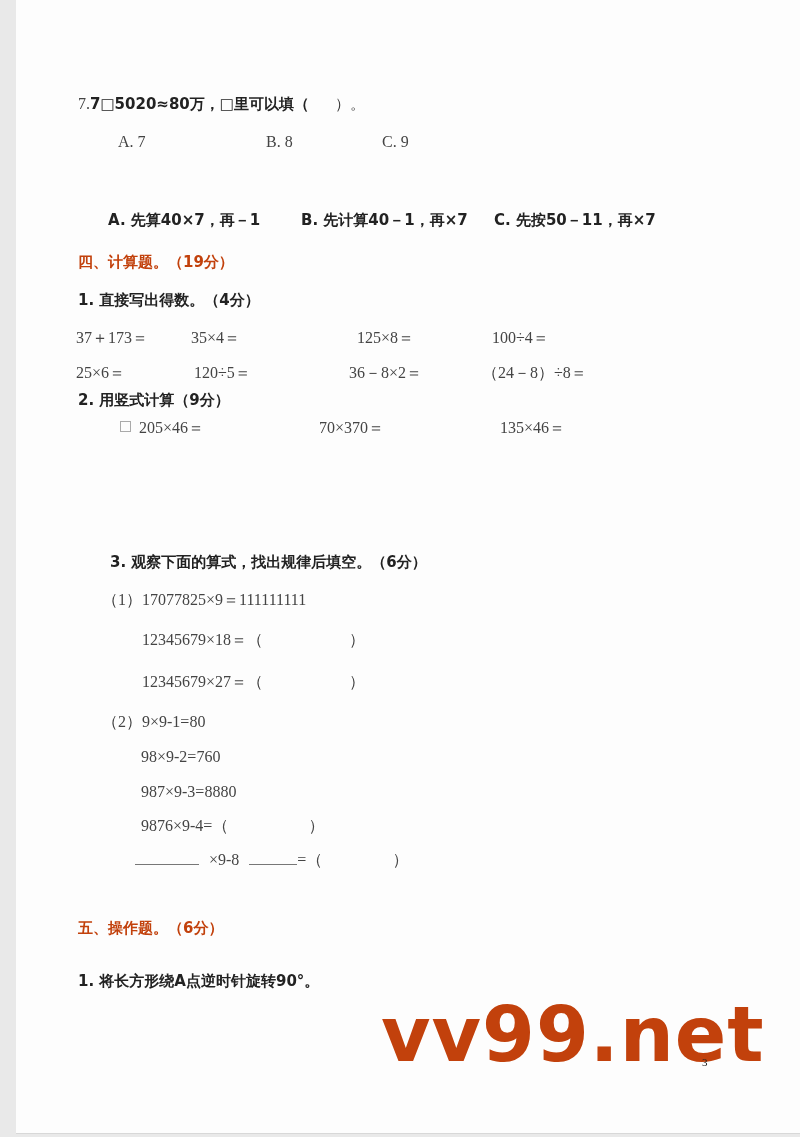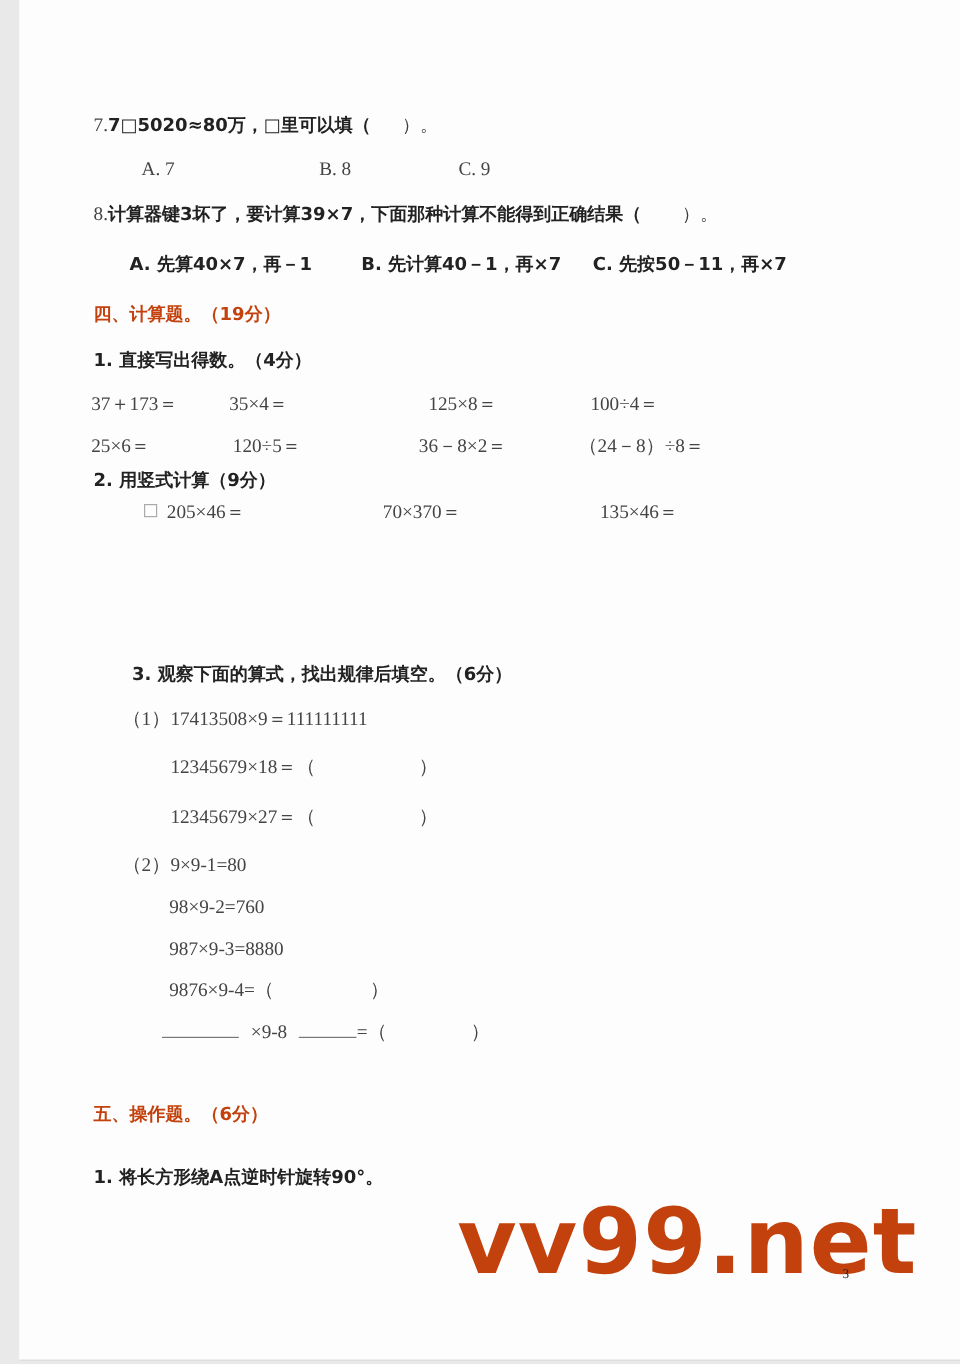--- a/index.html
+++ b/index.html
@@ -29,23 +29,20 @@
 
 <div class="page">
 
   <div class="line" style="left:62px;top:94px;">
     <span class="num">7.</span><span class="b">7□5020≈80万，□里可以填（</span><span class="blank" style="width:26px"></span><span>）。</span>
   </div>
   <div class="line num" style="left:102px;top:132px;">A. 7</div>
   <div class="line num" style="left:250px;top:132px;">B. 8</div>
   <div class="line num" style="left:366px;top:132px;">C. 9</div>
 
-  <div class="line" style="left:62px;top:168px;">
-    <span class="num">8.</span><span class="b">计算器键3坏了，要计算39×7，下面那种计算不能得到正确结果（</span><span class="blank" style="width:34px"></span><span>）。</span>
-  </div>
   <div class="line b" style="left:92px;top:210px;font-weight:bold;">A.  先算40×7，再－1</div>
   <div class="line b" style="left:285px;top:210px;">B. 先计算40－1，再×7</div>
   <div class="line b" style="left:478px;top:210px;">C. 先按50－11，再×7</div>
 
   <div class="line h" style="left:62px;top:252px;">四、计算题。（19分）</div>
   <div class="line b" style="left:62px;top:290px;">1.  直接写出得数。（4分）</div>
 
   <div class="line num" style="left:60px;top:328px;">37＋173＝</div>
   <div class="line num" style="left:175px;top:328px;">35×4＝</div>
   <div class="line num" style="left:341px;top:328px;">125×8＝</div>
@@ -58,21 +55,21 @@
 
   <div class="line b" style="left:62px;top:390px;">2.  用竖式计算（9分）</div>
   <div class="line num" style="left:104px;top:418px;">
     <span class="sq"></span><span>205×46＝</span>
   </div>
   <div class="line num" style="left:303px;top:418px;">70×370＝</div>
   <div class="line num" style="left:484px;top:418px;">135×46＝</div>
 
   <div class="line b" style="left:94px;top:552px;">3. 观察下面的算式，找出规律后填空。（6分）</div>
 
-  <div class="line num" style="left:86px;top:590px;">（1）17413508×9＝111111111</div>
+  <div class="line num" style="left:86px;top:590px;">（1）17077825×9＝111111111</div>
   <div class="line num" style="left:126px;top:630px;">
     <span>12345679×18＝（</span><span class="blank" style="width:86px"></span><span>）</span>
   </div>
   <div class="line num" style="left:126px;top:672px;">
     <span>12345679×27＝（</span><span class="blank" style="width:86px"></span><span>）</span>
   </div>
 
   <div class="line num" style="left:86px;top:712px;">（2）9×9-1=80</div>
   <div class="line num" style="left:125px;top:747px;">98×9-2=760</div>
   <div class="line num" style="left:125px;top:782px;">987×9-3=8880</div>

